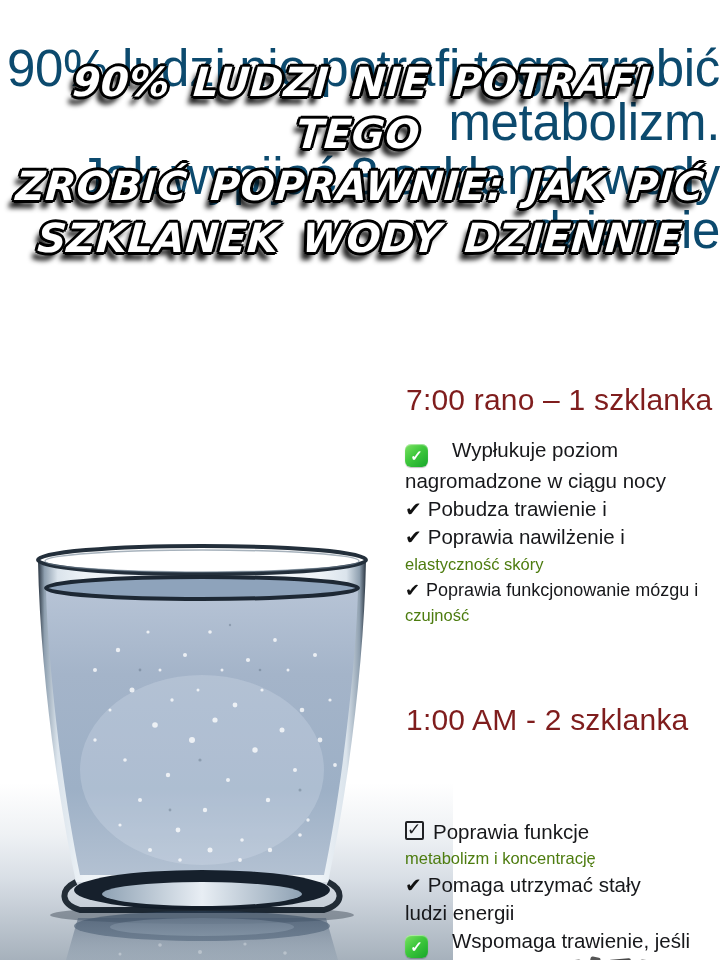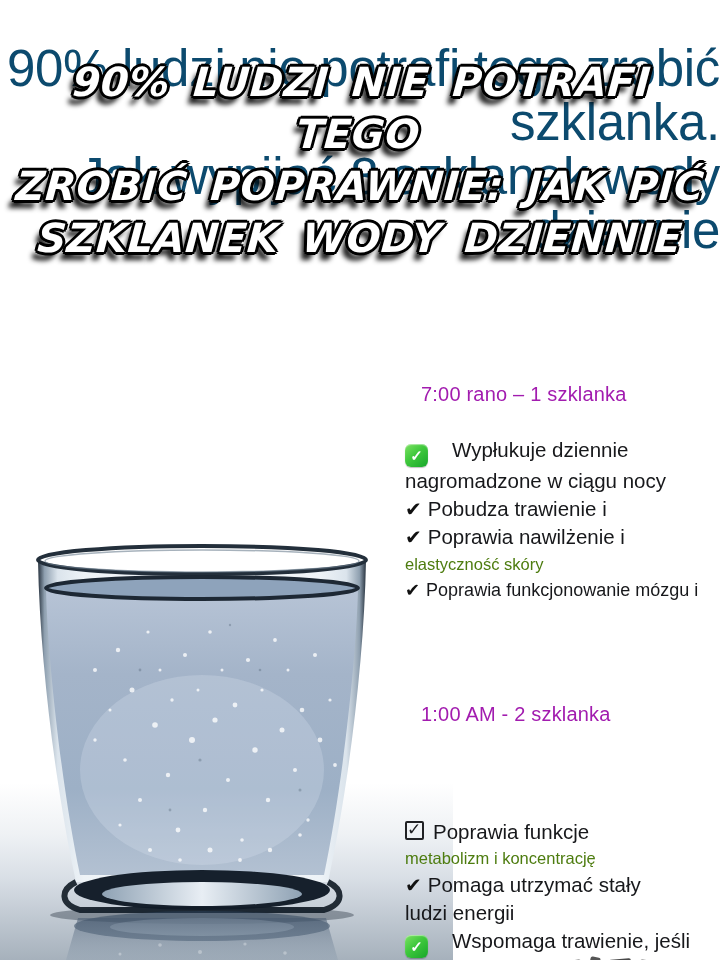--- a/index.html
+++ b/index.html
@@ -45,25 +45,25 @@
     z-index:0;
   }
 
   
   .schedule{
     position:absolute;left:405px;top:372px;width:305px;
     z-index:3;
     color:#17181b;
   }
   .sec-head{
-    position:absolute;left:16px;
-    font-size:20px;
+    position:absolute;left:1px;
+    font-size:30px;
     font-weight:500;
     letter-spacing:0.2px;
-    color:#a21caf;
+    color:#7f1d1d;
     white-space:nowrap;
   }
   .sec1-head{top:11px;}
   .sec2-head{top:331px;}
   .list{position:absolute;left:0;width:305px;}
   .sec1-list{top:64px;}
   .sec2-list{top:446px;}
   .ln{
     font-size:20.5px;line-height:27.5px;
     color:#17181b;
@@ -107,21 +107,21 @@
   .m1{width:26px;height:5px;transform:rotate(-8deg);opacity:.75;}
   .m2{width:10px;height:9px;transform:rotate(12deg);opacity:.8;}
   .m3{width:22px;height:7px;transform:rotate(-5deg);opacity:.85;}
   .m4{width:12px;height:6px;transform:rotate(8deg);opacity:.7;}
 </style>
 </head>
 <body>
 
 <div class="bg-title">
   <div>90% ludzi nie potrafi tego zrobić</div>
-  <div>szklanka.</div>
+  <div>metabolizm.</div>
   <div>Jak wypijać 8 szklanek wody</div>
   <div>dziennie</div>
 </div>
 
 <div class="meme-title">
   <div class="meme-line">90% LUDZI NIE POTRAFI TEGO</div>
   <div class="meme-line">ZROBIĆ POPRAWNIE: JAK PIĆ</div>
   <div class="meme-line">SZKLANEK WODY DZIENNIE</div>
 </div>
 
@@ -246,37 +246,40 @@
   </g>
 </svg>
 </div>
 
 <div class="schedule">
 
   <div class="sec-head sec1-head">7:00 rano – 1 szklanka</div>
 
   <div class="list sec1-list">
     <div class="ln">
-      <span class="emoji-check">✓</span><span>Wypłukuje dziennie</span>
+      <span class="emoji-check">✓</span><span>Wypłukuje poziom</span>
     </div>
     <div class="ln">
       <span>nagromadzone w ciągu nocy</span>
     </div>
     <div class="ln">
       <span class="check-glyph">✔</span><span>Pobudza trawienie i</span>
     </div>
     <div class="ln">
       <span class="check-glyph">✔</span><span>Poprawia nawilżenie i</span>
     </div>
     <div class="ln small">
       <span>elastyczność skóry</span>
     </div>
     <div class="ln med">
       <span class="check-glyph">✔</span><span>Poprawia funkcjonowanie mózgu i</span>
     </div>
+    <div class="ln small">
+      <span>czujność</span>
+    </div>
   </div>
 
   <div class="sec-head sec2-head">1:00 AM - 2 szklanka</div>
 
   <div class="list sec2-list">
     <div class="ln">
       <span class="ballot-check"><span class="inner">✓</span></span><span>Poprawia funkcje</span>
     </div>
     <div class="ln small">
       <span>metabolizm i koncentrację</span>

